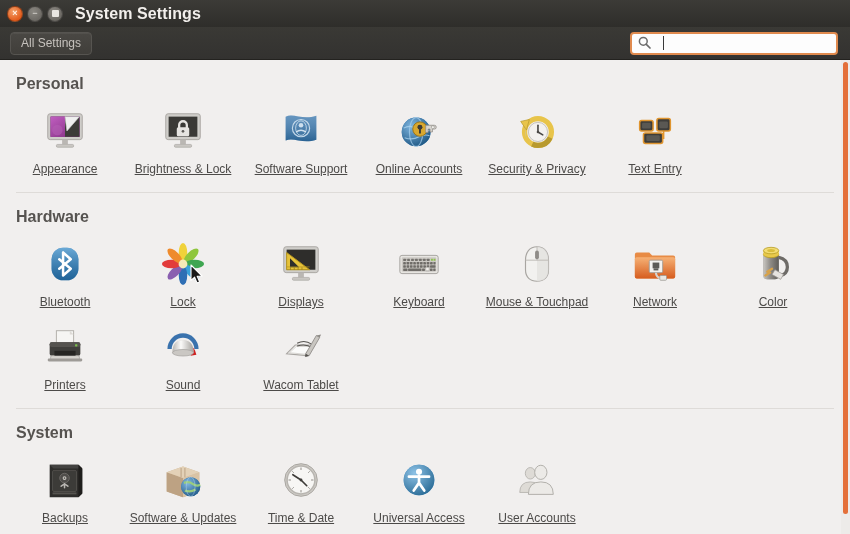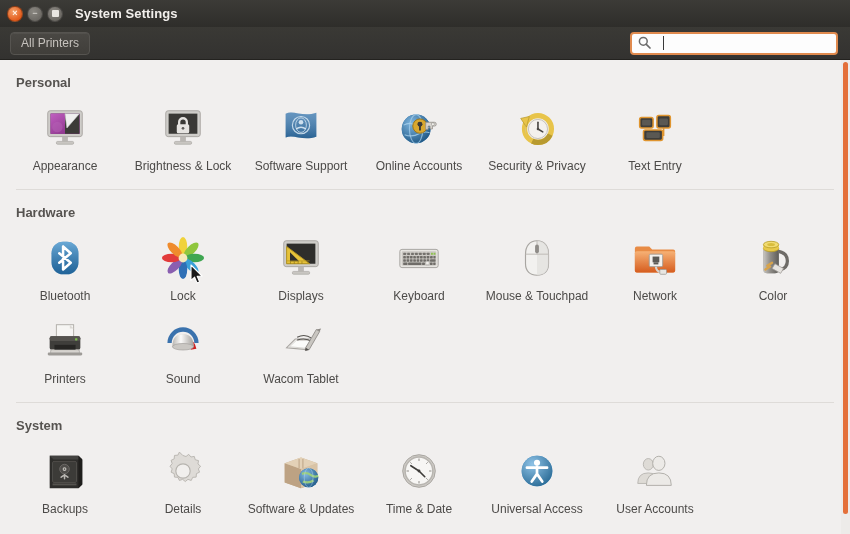--- a/index.html
+++ b/index.html
@@ -41,21 +41,21 @@
     background: radial-gradient(circle at 38% 32%, #8a8781, #6d6a65 70%);
     color: #e9e6e2;
   }
   .wbtn.max span {
     display: block; width: 7px; height: 7px;
     background: #e9e6e2; border-radius: 1px;
   }
   .wtitle {
     margin-left: 12px;
     color: #f2efec;
-    font-size: 13px;
+    font-size: 16px;
     font-weight: bold;
     letter-spacing: .1px;
     text-align: center;
   }
 
   
   .toolbar {
     height: 33px;
     background: linear-gradient(to bottom, #3a3935, #333230);
     border-bottom: 1px solid #23221f;
@@ -108,21 +108,21 @@
   
   .content {
     position: absolute;
     top: 60px; left: 0; right: 0; bottom: 0;
     background: #f1efee;
     overflow: hidden;
     padding: 0;
   }
   .section { padding: 0; }
   .sec-head {
-    font-size: 13px;
+    font-size: 16px;
     font-weight: bold;
     color: #565350;
     padding: 15px 0 8px 16px;
   }
   .divider {
     height: 1px;
     background: #dedbd8;
     margin: 8px 16px 0 16px;
   }
   .grid {
@@ -144,20 +144,21 @@
     display: flex; align-items: center; justify-content: center;
     position: relative;
   }
   .tile .lbl {
     margin-top: 7px;
     font-size: 12px;
     color: #4c4a48;
     text-align: right;
     line-height: 14px;
     max-width: 112px;
+    text-decoration: underline;
   }
 
   
   .scrollbar {
     position: absolute;
     top: 60px; right: 0;
     width: 9px; bottom: 0;
     background: #edebe9;
   }
   .scrollthumb {
@@ -188,21 +189,21 @@
       <div class="wbtn close">×</div>
       <div class="wbtn min">−</div>
       <div class="wbtn max">
           <span></span>
         </div>
     </div>
     <div class="wtitle">System Settings</div>
   </div>
 
   <div class="toolbar">
-    <div class="allsettings">All Printers</div>
+    <div class="allsettings">All Settings</div>
 
     <div class="searchwrap">
       <div class="searchbox">
         <span>
           <svg width="13" height="13" viewBox="0 0 13 13">
             <circle cx="5.3" cy="5.3" r="3.9" fill="none" stroke="#6b6b6b" stroke-width="1.5"></circle>
             <line x1="8.3" y1="8.3" x2="12" y2="12" stroke="#6b6b6b" stroke-width="1.7" stroke-linecap="round"></line>
           </svg>
         </span>
         <input class="searchinput" type="text" placeholder="" style="">
@@ -554,31 +555,20 @@
     <circle cx="23.5" cy="22" r=".9" fill="#5a5854"></circle>
     <path d="M23.5,28 L23.5,32 M23.5,28 L20,30.5 M23.5,28 L27,30.5" stroke="#b8b5b1" stroke-width="1.6" stroke-linecap="round"></path>
     <rect x="11" y="37" width="25" height="2" fill="#55534f"></rect>
   </svg>
               </div>
               <div class="lbl">Backups</div>
             </div>
             <div class="tile">
               <div class="ic">
                 <svg viewBox="0 0 48 48" width="46" height="46">
-    <path d="M24,5 l3.6,1.2 l2.9,-2.4 0,0 l2.5,2.9 3.7,-.6 1,3.6 3.6,1 -.6,3.7 2.9,2.5 -2.4,2.9 1.2,3.6
-             -3.4,1.6 -.3,3.8 -3.8,.3 -1.6,3.4 -3.6,-1.2 -2.9,2.4 -2.9,-2.4 -3.6,1.2 -1.6,-3.4 -3.8,-.3
-             -.3,-3.8 -3.4,-1.6 1.2,-3.6 -2.4,-2.9 2.4,-2.9 -1.2,-3.6 3.4,-1.6 .3,-3.8 3.8,-.3 1.6,-3.4 z" fill="#dedbd7" stroke="#b6b3ae" stroke-width="1" transform="translate(0,3) scale(0.95) translate(1,0)"></path>
-    <circle cx="24" cy="24" r="7.5" fill="#f1efed" stroke="#b6b3ae" stroke-width="1.2"></circle>
-  </svg>
-              </div>
-              <div class="lbl">Details</div>
-            </div>
-            <div class="tile">
-              <div class="ic">
-                <svg viewBox="0 0 48 48" width="46" height="46">
     <path d="M7,16 L24,10 L41,16 L41,36 L24,42 L7,36 Z" fill="#cbb394"></path>
     <path d="M7,16 L24,22 L24,42 L7,36 Z" fill="#bda283"></path>
     <path d="M24,22 L41,16 L41,36 L24,42 Z" fill="#d9c3a5"></path>
     <path d="M7,16 L24,10 L41,16 L24,22 Z" fill="#e3d1b7"></path>
     <path d="M22,11.5 L22,21 M26,11.5 L26,21" stroke="#b9a183" stroke-width="1"></path>
     <circle cx="32" cy="31" r="10" fill="#2f74b0"></circle>
     <circle cx="32" cy="31" r="10" fill="url(#swG)"></circle>
     <defs>
                     <radialGradient id="swG" cx=".35" cy=".3" r=".85">
       <stop offset="0" stop-color="#83b9e2"></stop>

